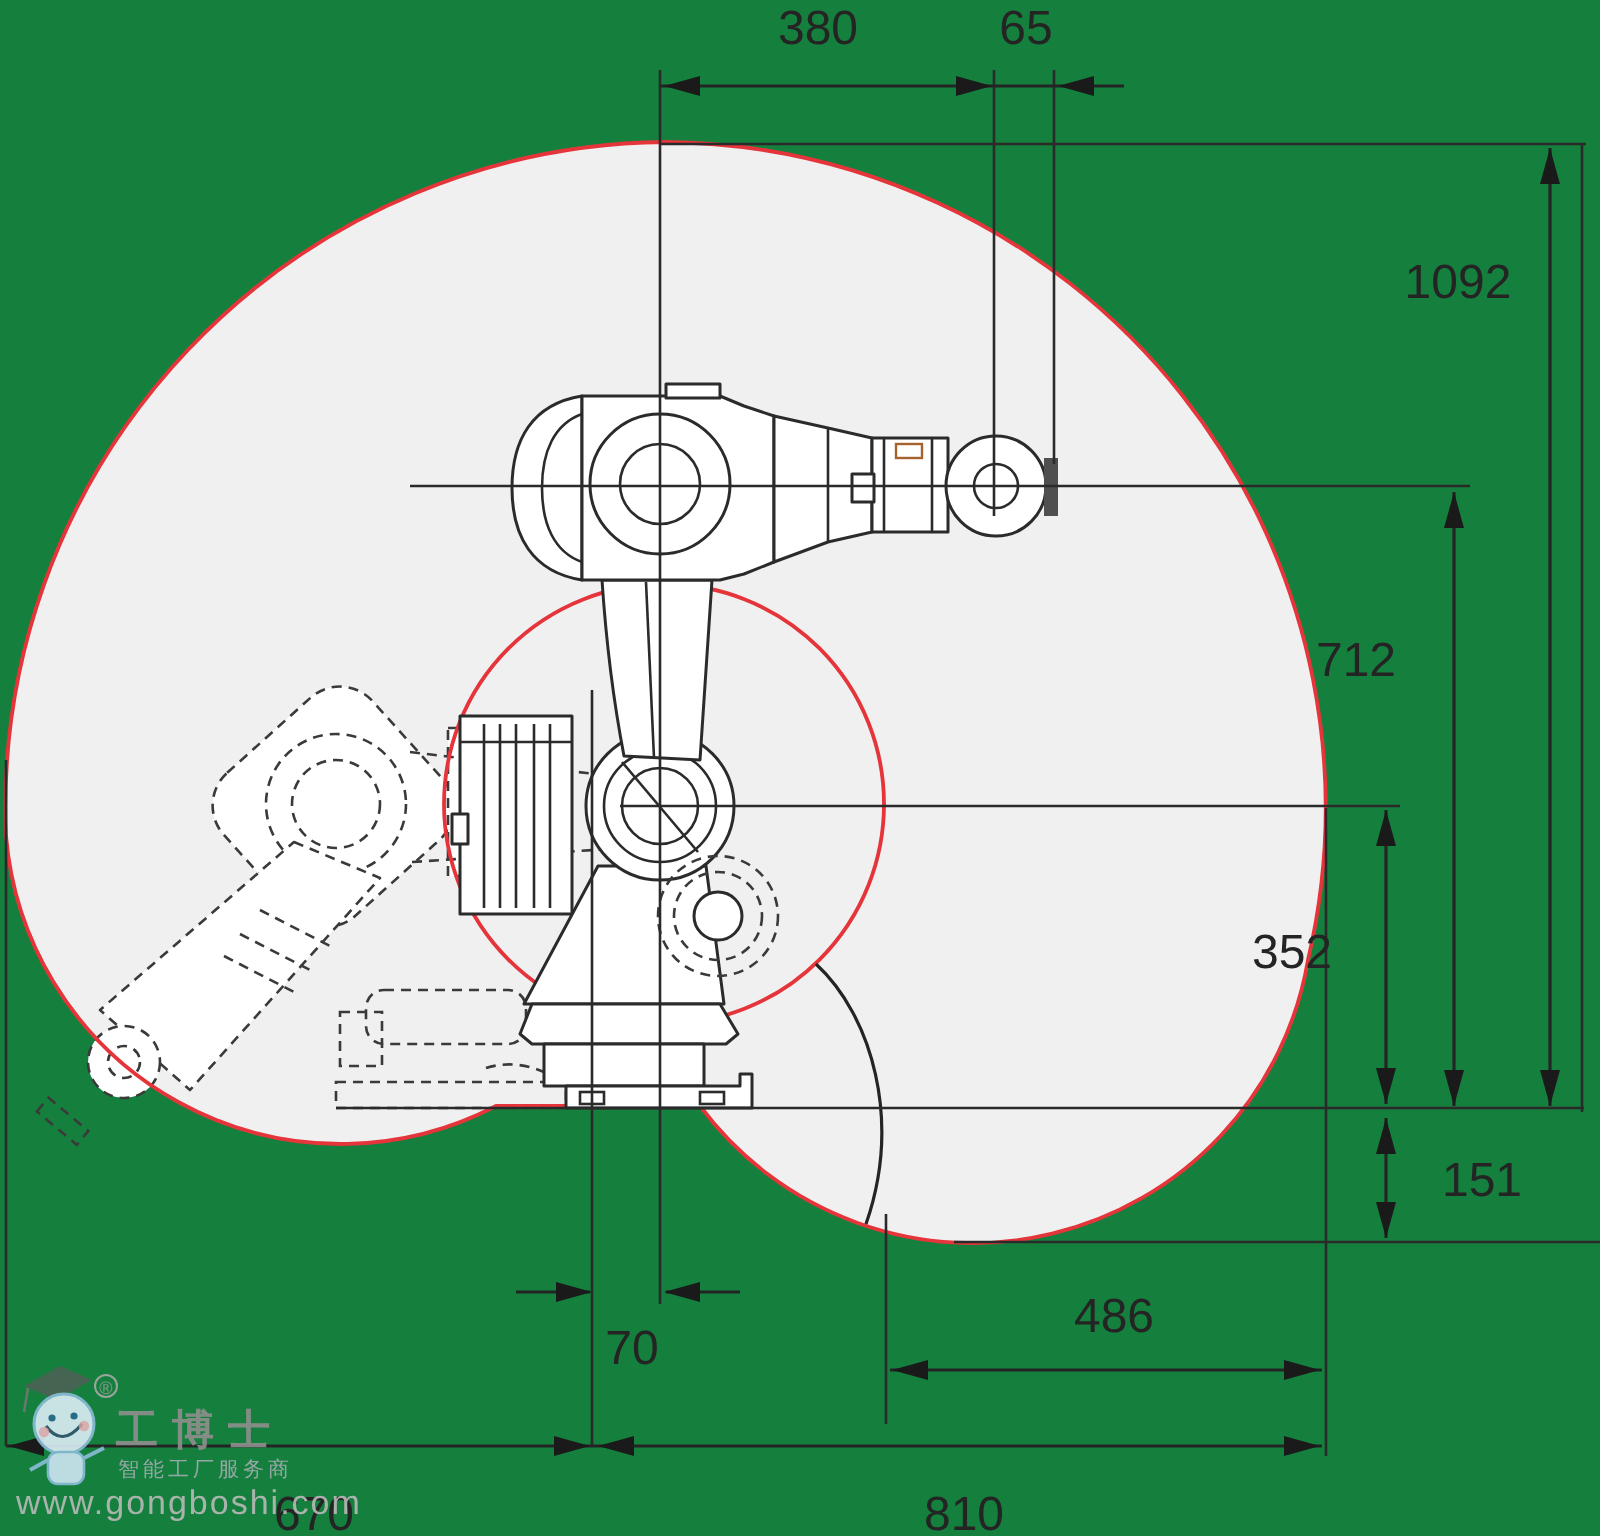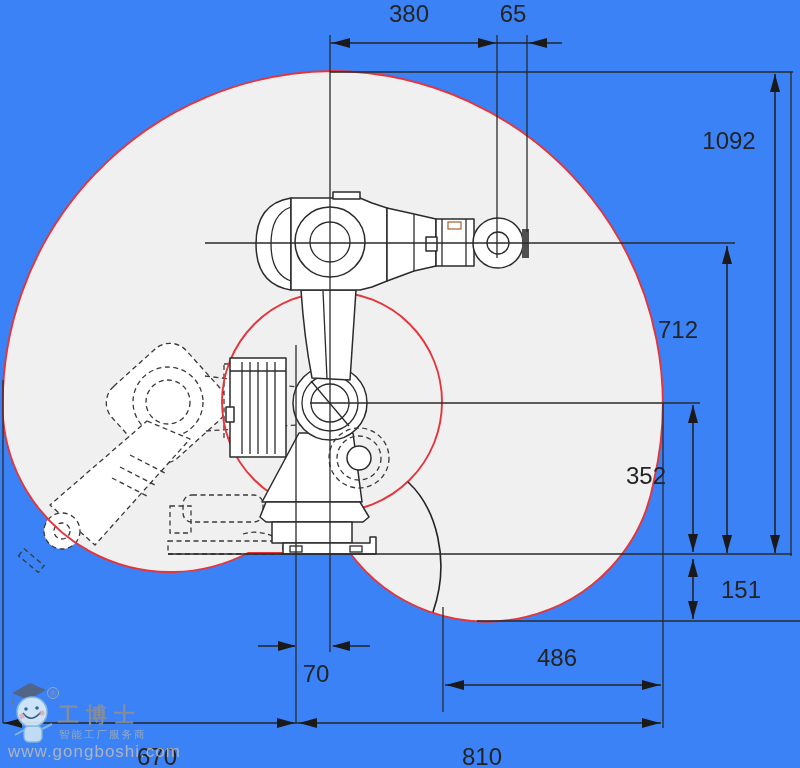--- a/index.html
+++ b/index.html
@@ -1,16 +1,16 @@
 <!DOCTYPE html>
 <html><head>
 <meta charset="utf-8">
 <style>
   html,body{margin:0;padding:0;background:#ffffff;}
-  .stage{position:relative;width:800px;height:768px;background:#3b82f6;overflow:hidden;
+  .stage{position:relative;width:800px;height:768px;background:#15803d;overflow:hidden;
          font-family:"Liberation Sans",sans-serif;}
   svg{position:absolute;left:0;top:0;}
   .dim-label{font:24px "Liberation Sans",sans-serif;fill:#242424;}
   .wm-brand{font:bold 21px "DejaVu Serif",serif;fill:#8f8f8f;letter-spacing:7px;}
   .wm-reg{font:9px "Liberation Sans",sans-serif;fill:#9a9a9a;}
   .wm-tag{font:10.5px "Liberation Sans",sans-serif;fill:#a2acb2;letter-spacing:2px;}
   .wm-url{font:17px "Liberation Sans",sans-serif;fill:#b9b9b9;letter-spacing:1px;}
   .ln{stroke:#242424;stroke-width:1.6;fill:none;}
   .xln{stroke:#2a2a2a;stroke-width:1.3;fill:none;}
   .ah{fill:#1a1a1a;stroke:none;}

